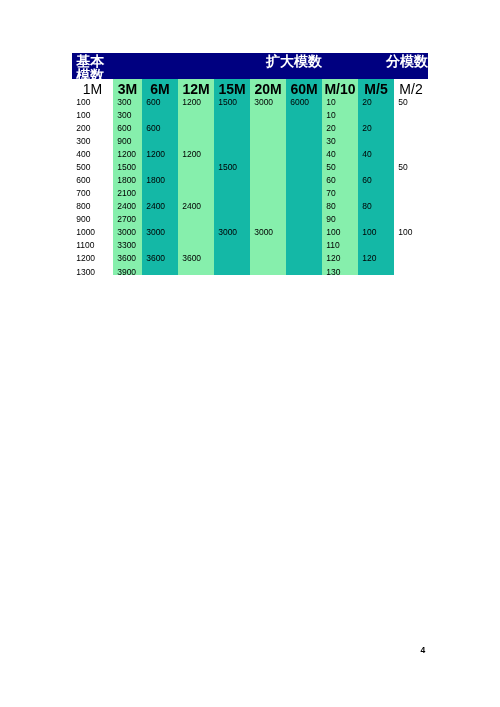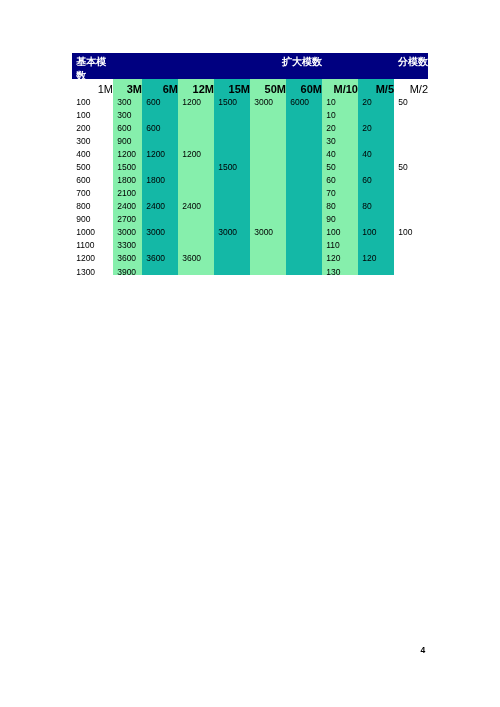--- a/index.html
+++ b/index.html
@@ -27,41 +27,41 @@
     transform:translateZ(0);   
   }
   .modulus-table td { margin:0; padding:0; vertical-align:bottom; }
 
   
   .grp {
     background:#000080;
     color:#ffffff;
     font-family:"DejaVu Sans", "Liberation Sans", sans-serif;
     font-weight:bold;
-    font-size:10px;
+    font-size:14px;
     line-height:13.1px;
     height:26.2px;
   }
   .modulus-table td.grp { vertical-align:top; position:relative; }
   .grp-left   { text-align:left; }
   .grp-center { text-align:right; }
   .grp-txt {
     position:absolute;
     left:4.2px; right:4.2px; top:2.1px;
     line-height:13.7px;
   }
   .grp-center .grp-txt { left:0; right:0; }
 
   
   .colhead {
     height:13.08px;
-    font-size:11px;
+    font-size:14px;
     line-height:4.6px;
     font-weight:bold;
-    text-align:right;
+    text-align:center;
   }
   .colhead.plain { font-weight:normal; }
 
   
   .cell {
     height:13.08px;
     font-size:8.5px;
     line-height:6.6px;
     text-align:left;
   }
@@ -110,21 +110,21 @@
       <td class="grp grp-center" colspan="3">
             <span class="grp-txt">分模数</span>
           </td>
     </tr>
     <tr>
       <td class="colhead plain">1M</td>
       <td class="colhead gray">3M</td>
       <td class="colhead green">6M</td>
       <td class="colhead gray">12M</td>
       <td class="colhead green">15M</td>
-      <td class="colhead gray">50M</td>
+      <td class="colhead gray">20M</td>
       <td class="colhead green">60M</td>
       <td class="colhead gray">M/10</td>
       <td class="colhead green">M/5</td>
       <td class="colhead plain">M/2</td>
     </tr>
     <tr>
       <td class="cell">100</td>
       <td class="cell gray">300</td>
       <td class="cell green">600</td>
       <td class="cell gray">1200</td>

